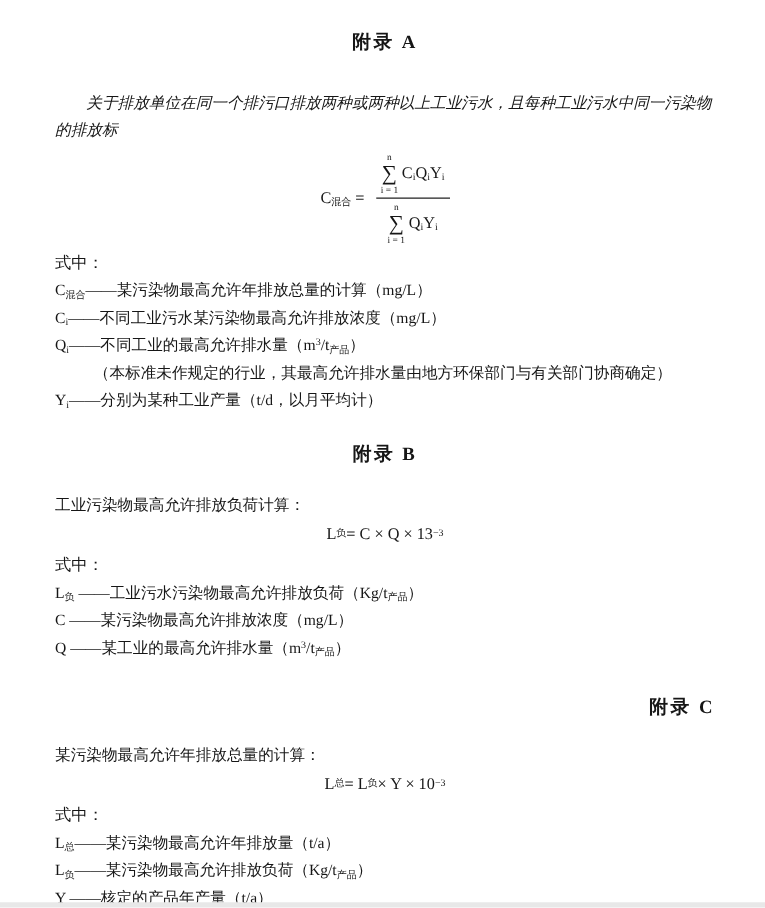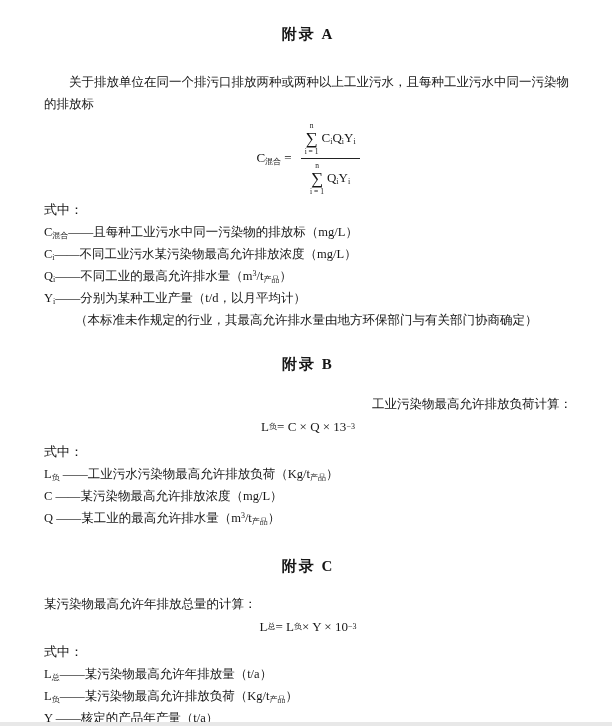--- a/index.html
+++ b/index.html
@@ -18,21 +18,21 @@
     text-align: center;
     font-size: 15px;
     font-weight: bold;
     letter-spacing: 2px;
     line-height: 18px;
   }
   .body-line {
     font-size: 12.5px;
     line-height: 22px;
   }
-  .indent-2em { text-indent: 2em; }
+  .indent-2em { text-indent: 2em; font-style: italic; }
   .intro-a { margin-top: 28px; }
   sub, sup { line-height: 0; }
   sub { font-size: 8px; vertical-align: -2px; }
   sup { font-size: 8px; vertical-align: 4px; }
   
   .formula-center {
     display: flex;
     justify-content: center;
     align-items: center;
     font-size: 13px;
@@ -54,22 +54,22 @@
   .bigsum .lim { font-size: 7.5px; line-height: 9px; letter-spacing: 0; }
   .bigsum .sigma { font-size: 17px; line-height: 17px; }
   .frac-bar { align-self: stretch; height: 1px; background: #222; margin: 2px 0; }
   
   .formula-line { margin-top: 2px; line-height: 20px; }
   
   .where-label { font-size: 13px; line-height: 22px; }
   .def-line { font-size: 12.5px; line-height: 22px; white-space: nowrap; }
   .def-note { padding-left: 31px; }
   .sec-b-title { margin-top: 24px; }
-  .sec-b-intro { margin-top: 20px; text-align: right; }
-  .sec-c-title { margin-top: 28px; }
+  .sec-b-intro { margin-top: 20px; }
+  .sec-c-title { margin-top: 28px; text-align: right; }
   .sec-c-intro { margin-top: 18px; }
   .where-b, .where-c { margin-top: 4px; }
 </style>
 </head>
 <body>
 
 <div class="page">
 
   <div class="section">
     <div class="app-title">附录 A</div>
@@ -96,25 +96,25 @@
             <span class="sigma">∑</span>
             <span class="lim">i = 1</span>
           </span>
           <span><span>Q</span><sub>i</sub><span>Y</span><sub>i</sub></span>
         </span>
       </span>
     </div>
 
     <div class="where-label">式中：</div>
 
-    <div class="def-line"><span>C</span><sub>混合</sub><span>——且每种工业污水中同一污染物的排放标（mg/L）</span></div>
+    <div class="def-line"><span>C</span><sub>混合</sub><span>——某污染物最高允许年排放总量的计算（mg/L）</span></div>
     <div class="def-line"><span>C</span><sub>i</sub><span>——不同工业污水某污染物最高允许排放浓度（mg/L）</span></div>
     <div class="def-line"><span>Q</span><sub>i</sub><span>——不同工业的最高允许排水量（m</span><sup>3</sup><span>/t</span><sub>产品</sub><span>）</span></div>
+    <div class="def-line def-note"><span>（本标准未作规定的行业，其最高允许排水量由地方环保部门与有关部门协商确定）</span></div>
     <div class="def-line"><span>Y</span><sub>i</sub><span>——分别为某种工业产量（t/d，以月平均计）</span></div>
-    <div class="def-line def-note"><span>（本标准未作规定的行业，其最高允许排水量由地方环保部门与有关部门协商确定）</span></div>
   </div>
 
   <div class="section">
     <div class="app-title sec-b-title">附录 B</div>
 
     <div class="body-line sec-b-intro">工业污染物最高允许排放负荷计算：</div>
 
     <div class="formula-center formula-line">
         <span>L</span>
         <sub>负</sub>

